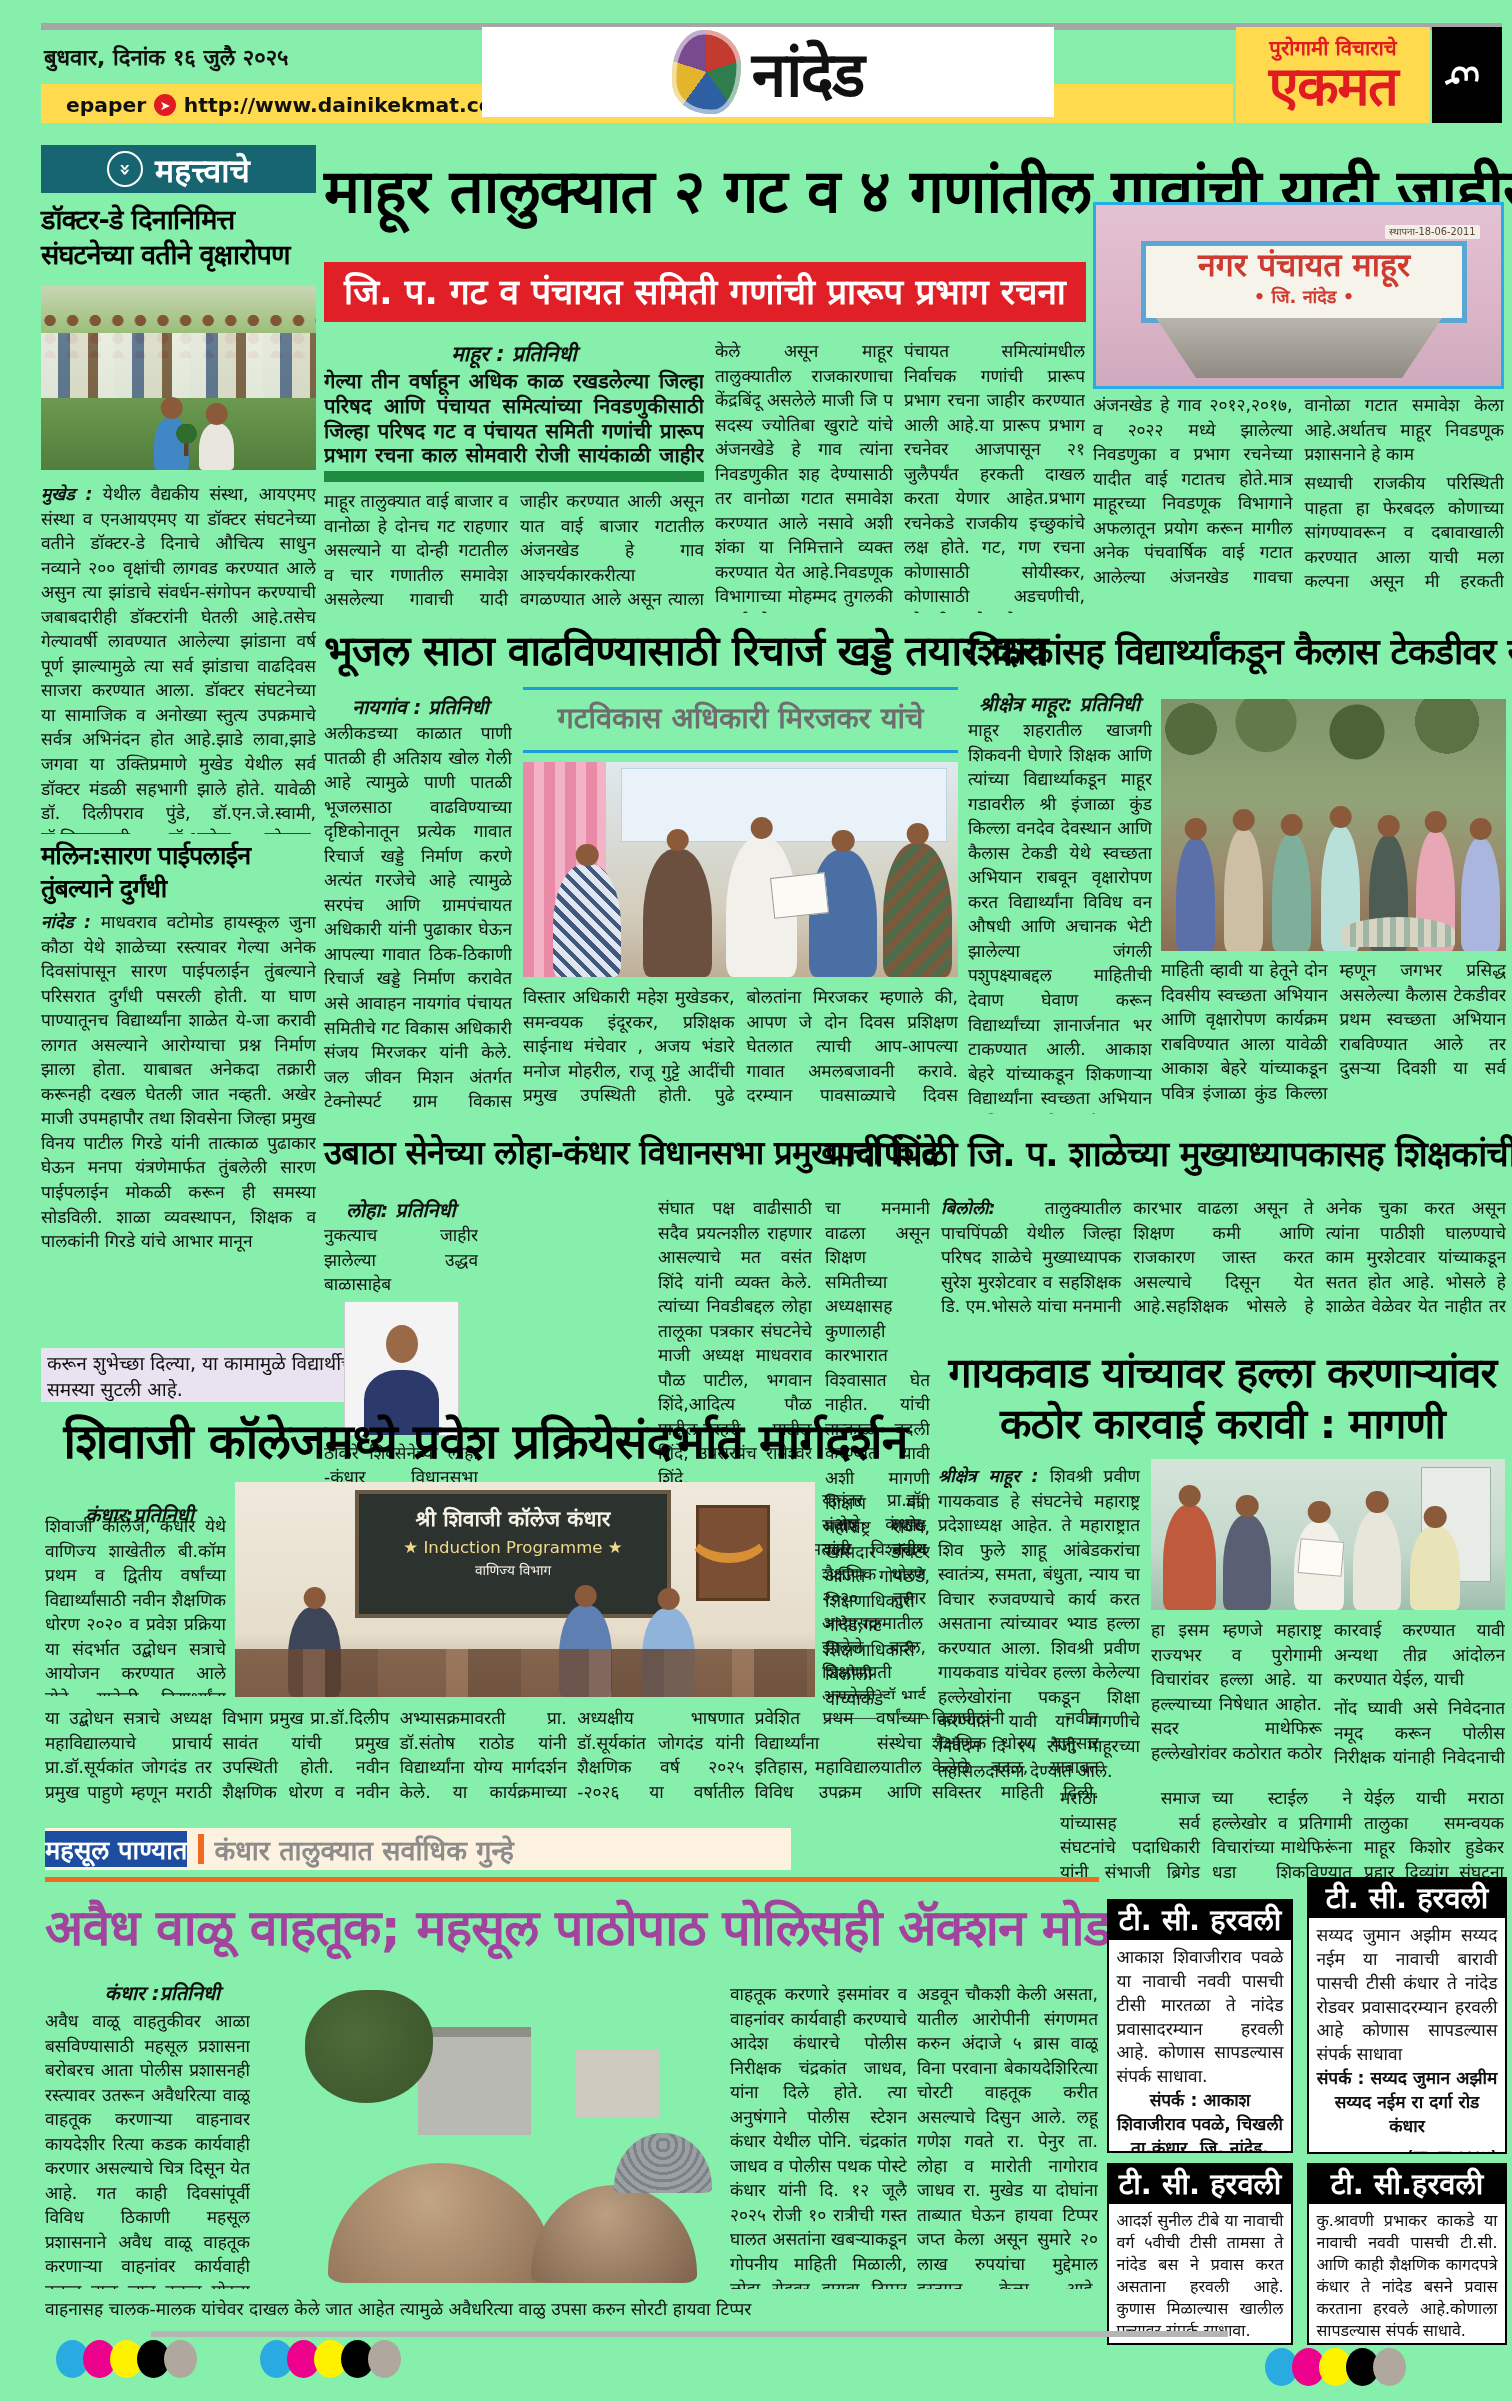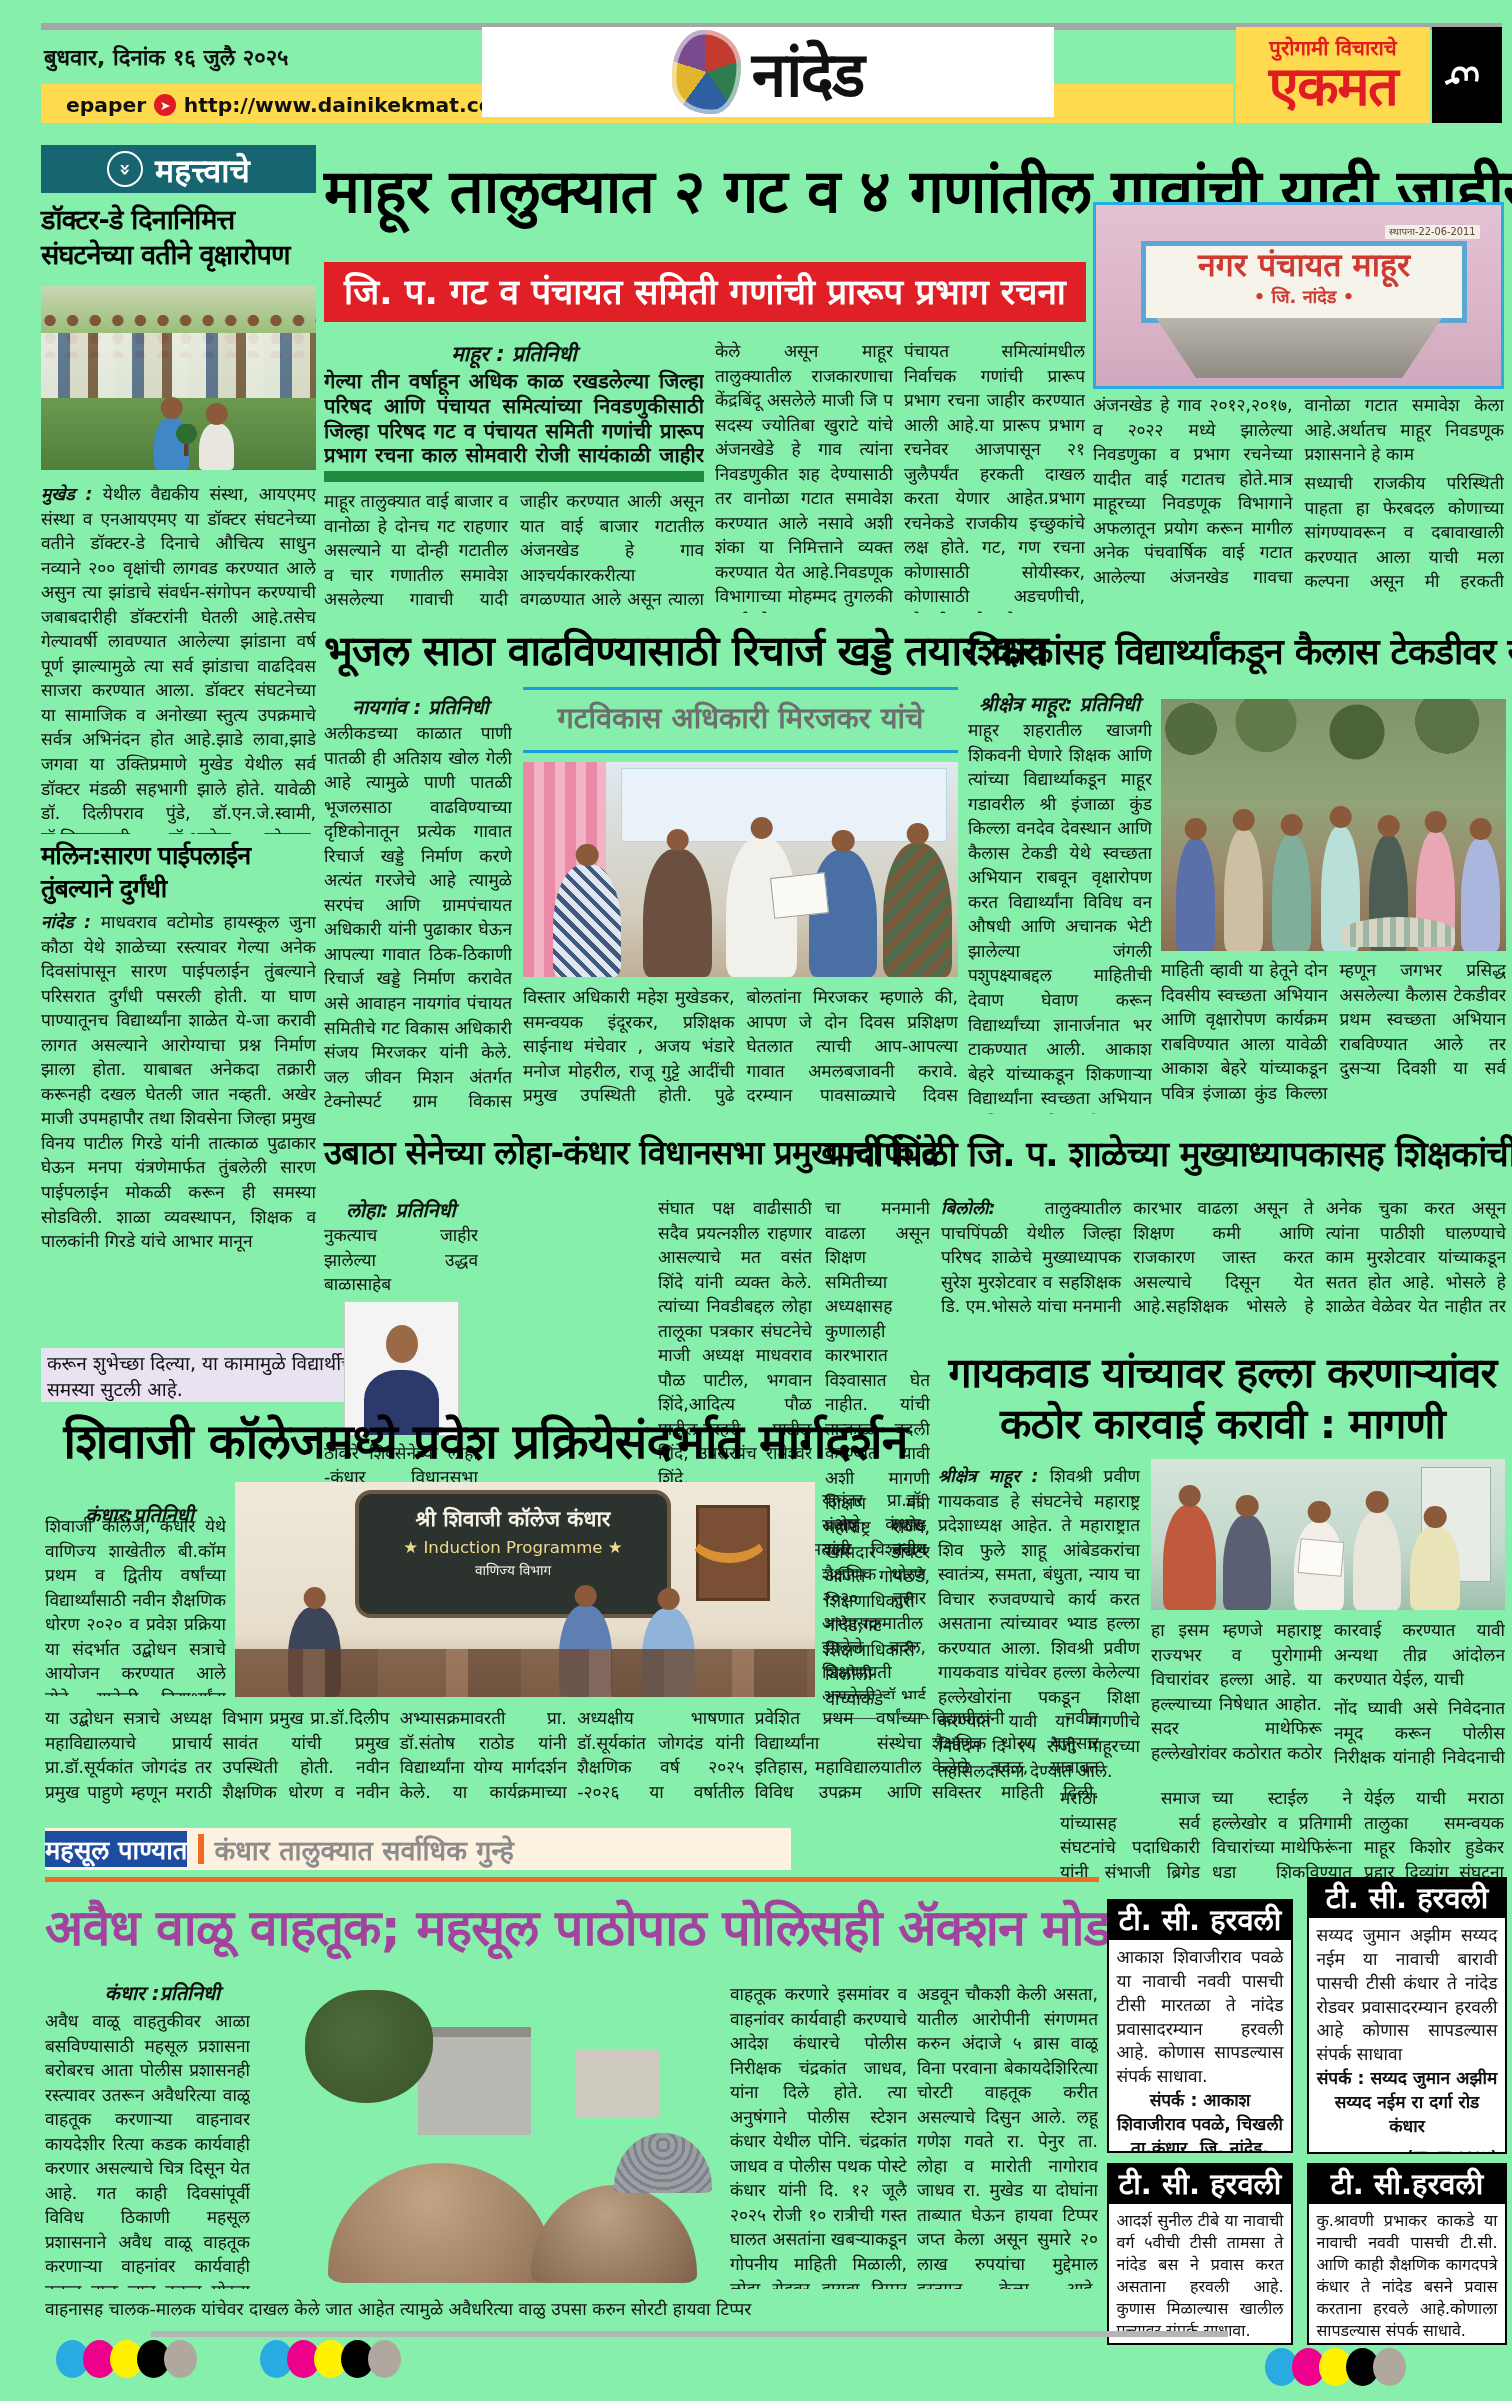--- a/index.html
+++ b/index.html
@@ -20,21 +20,21 @@
   .person::before{content:"";position:absolute;left:50%;transform:translateX(-50%);
      width:22.6px;height:22.6px;border-radius:50%;background:#8a5a3a;top:-20.3px;}
   .adbox{position:absolute;border:2.3px solid #000;background:#fff;overflow:hidden;}
   .adhead{background:#000;color:#fff;text-align:center;font-weight:bold;font-size:29px;
      line-height:39px;height:39px;overflow:hidden;}
   .adbody{padding:6px 7.5px;font-size:17.3px;line-height:1.38;text-align:justify;font-weight:500;}
   .adcontact{font-weight:bold;text-align:center;}
   .adref{text-align:right;font-weight:bold;font-size:16px;padding:0 7.5px 4.5px;}
   .dot{display:inline-block;width:33px;height:38px;border-radius:50%;margin-right:-6px;}
   .bluerule{border-top:3.8px solid #1d9cd8;border-bottom:3.8px solid #1d9cd8;}
-  .chalk{color:#f5f2e6;text-align:center;line-height:1.5;border-radius:16px;}
+  .chalk{color:#f5f2e6;text-align:center;line-height:1.5;}
 </style>
 </head>
 <body>
 
 <div id="page">
 
   <div class="abs" style="left:41px;top:22.6px;width:1461px;height:7.5px;background:#a6a6a6;"></div>
   <div class="abs" style="left:44px;top:41px;width:527px;height:32px;font-size:22px;font-weight:600;">बुधवार, दिनांक १६ जुलै २०२५</div>
 
   <div class="abs" style="left:41px;top:84px;width:1192px;height:39px;background:#ffd94e;"></div>
@@ -84,21 +84,21 @@
     <span>माधवराव वटोमोड हायस्कूल जुना कौठा येथे शाळेच्या रस्त्यावर गेल्या अनेक दिवसांपासून सारण पाईपलाईन तुंबल्याने परिसरात दुर्गंधी पसरली होती. या घाण पाण्यातूनच विद्यार्थ्यांना शाळेत ये-जा करावी लागत असल्याने आरोग्याचा प्रश्न निर्माण झाला होता. याबाबत अनेकदा तक्रारी करूनही दखल घेतली जात नव्हती. अखेर माजी उपमहापौर तथा शिवसेना जिल्हा प्रमुख विनय पाटील गिरडे यांनी तात्काळ पुढाकार घेऊन मनपा यंत्रणेमार्फत तुंबलेली सारण पाईपलाईन मोकळी करून ही समस्या सोडविली. शाळा व्यवस्थापन, शिक्षक व पालकांनी गिरडे यांचे आभार मानून</span>
   </div>
   <div class="abs" style="left:41px;top:1348px;width:352px;height:54px;background:#e9e3f1;font-size:19px;line-height:1.35;padding:3px 6px;box-sizing:border-box;">
     <span>करून शुभेच्छा दिल्या, या कामामुळे विद्यार्थीची समस्या सुटली आहे.</span>
   </div>
 
   <div class="abs hl center nowrap" style="left:324px;top:154px;width:1182px;height:90px;font-size:60px;line-height:1.25;">माहूर तालुक्यात २ गट व ४ गणांतील गावांची यादी जाहीर</div>
   <div class="abs center" style="left:324px;top:262px;width:762px;height:60px;background:#e01f26;color:#fff;font-weight:bold;font-size:35px;line-height:60px;overflow:hidden;">जि. प. गट व पंचायत समिती गणांची प्रारूप प्रभाग रचना</div>
 
   <div class="photo" style="left:1093px;top:202px;width:405px;height:181px;border:3px solid #2aabe3;background:linear-gradient(180deg,#e3c2d3 0%,#dcb5c8 55%,#cfa9bd 100%);">
-    <div class="abs" style="right:21px;top:19.6px;background:#f3eee8;color:#5a4632;font-size:9.8px;padding:0.8px 4.5px;border-radius:1.5px;">स्थापना-22-06-2011</div>
+    <div class="abs" style="right:21px;top:19.6px;background:#f3eee8;color:#5a4632;font-size:9.8px;padding:0.8px 4.5px;border-radius:1.5px;">स्थापना-18-06-2011</div>
     <div class="abs" style="left:45px;top:36px;width:316px;height:72px;background:#f6f3ea;border:5.3px solid #5aa7d4;text-align:center;overflow:hidden;">
       <div style="color:#cf3a31;font-weight:bold;font-size:32px;line-height:1.2;">नगर पंचायत माहूर</div>
       <div style="color:#cf3a31;font-weight:bold;font-size:18px;">• जि. नांदेड •</div>
     </div>
     <div class="abs" style="left:60px;top:113px;width:286px;height:60px;background:linear-gradient(180deg,#b9b5ac,#8f8b82);clip-path:polygon(0 0,100% 0,86% 100%,14% 100%);"></div>
   </div>
 
   <div class="abs dl center" style="left:324px;top:339px;width:380px;height:27px;font-size:21px;">माहूर : प्रतिनिधी</div>
   <div class="abs" style="left:324px;top:369px;width:380px;height:98px;font-weight:bold;font-size:20.3px;line-height:1.22;text-align:justify;overflow:hidden;">गेल्या तीन वर्षाहून अधिक काळ रखडलेल्या जिल्हा परिषद आणि पंचायत समित्यांच्या निवडणुकीसाठी जिल्हा परिषद गट व पंचायत समिती गणांची प्रारूप प्रभाग रचना काल सोमवारी रोजी सायंकाळी जाहीर करण्यात आली.</div>
   <div class="abs" style="left:324px;top:471px;width:380px;height:10.5px;background:#1e8c40;"></div>

